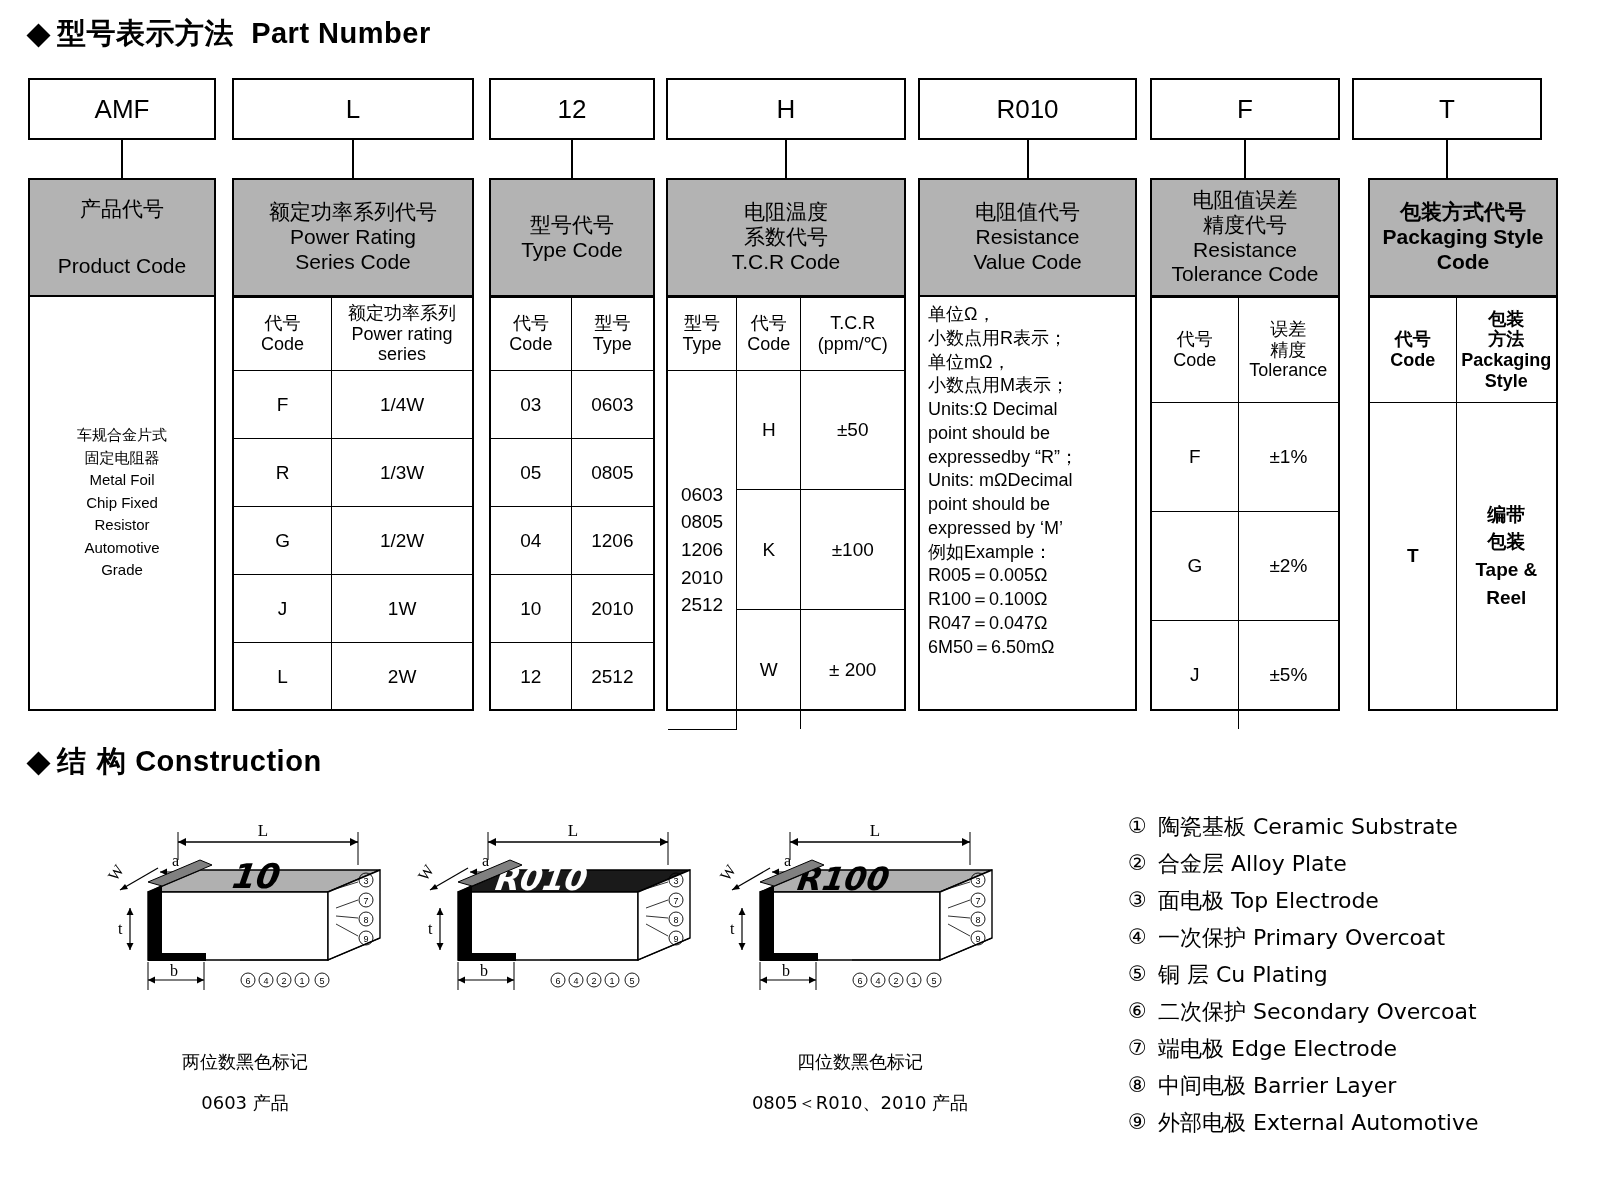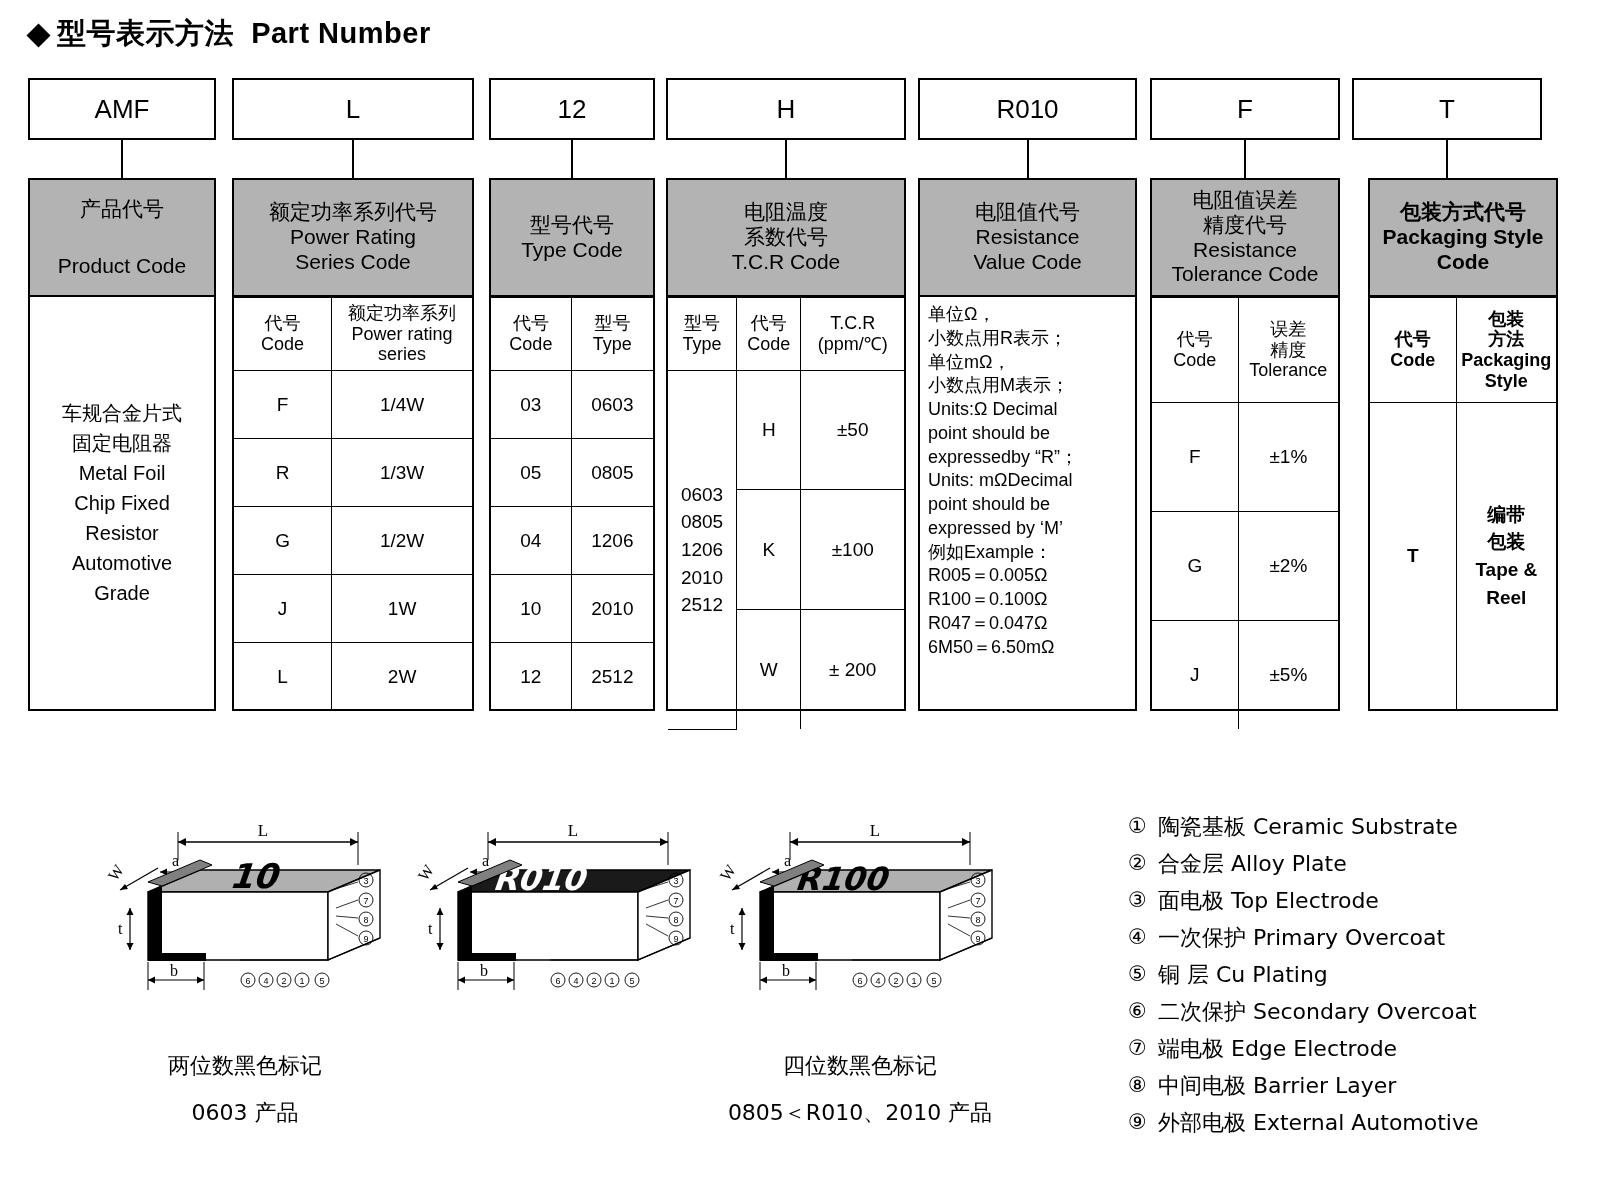--- a/index.html
+++ b/index.html
@@ -101,42 +101,42 @@
   table.grid td.hdr { font-size: 18px; }
   table.grid tr:last-child td { border-bottom: none; }
   table.grid tr td:first-child { border-left: none; }
   table.grid tr td:last-child { border-right: none; }
 
   .plain-body {
     display: flex;
     align-items: center;
     justify-content: center;
     text-align: center;
-    font-size: 20px;
+    font-size: 15px;
     line-height: 1.5;
     box-sizing: border-box;
     height: 100%;
     padding: 4px;
     border-radius: 20px;
   }
   .note-body {
     font-size: 18px;
     line-height: 1.32;
     padding: 6px 8px 4px 8px;
     box-sizing: border-box;
   }
 
   
   .draw {
     position: absolute;
   }
   .caption {
     position: absolute;
     text-align: center;
-    font-size: 22px;
+    font-size: 18px;
     line-height: 1.6;
   }
 
   .legend {
     position: absolute;
     left: 1128px;
     top: 808px;
     font-size: 22px;
     line-height: 1.0;
   }
@@ -428,20 +428,23 @@
           <td style="white-space:pre-line; line-height:1.45;">编带
 包装
 Tape &amp;
 Reel</td>
         </tr>
       </tbody>
         </table>
     </div>
   </div>
 
+  <div class="section-title" id="title-construction">
+    <span class="diamond"></span><span class="cn">结 构</span> <span>Construction</span>
+  </div>
 
   <div class="draw" style="left:100px; top:820px;">
     <svg width="290" height="205" viewBox="0 0 290 205">
 
       <line x1="78" y1="22" x2="258" y2="22" stroke="#000" stroke-width="1.3"></line>
       <path d="M78 22 l8 -4 v8 z" fill="#000"></path>
       <path d="M258 22 l-8 -4 v8 z" fill="#000"></path>
       <line x1="78" y1="12" x2="78" y2="40" stroke="#000" stroke-width="1"></line>
       <line x1="258" y1="12" x2="258" y2="45" stroke="#000" stroke-width="1"></line>
       <text x="163" y="16" font-size="17" font-family="Liberation Serif, serif" text-anchor="middle">L</text>

